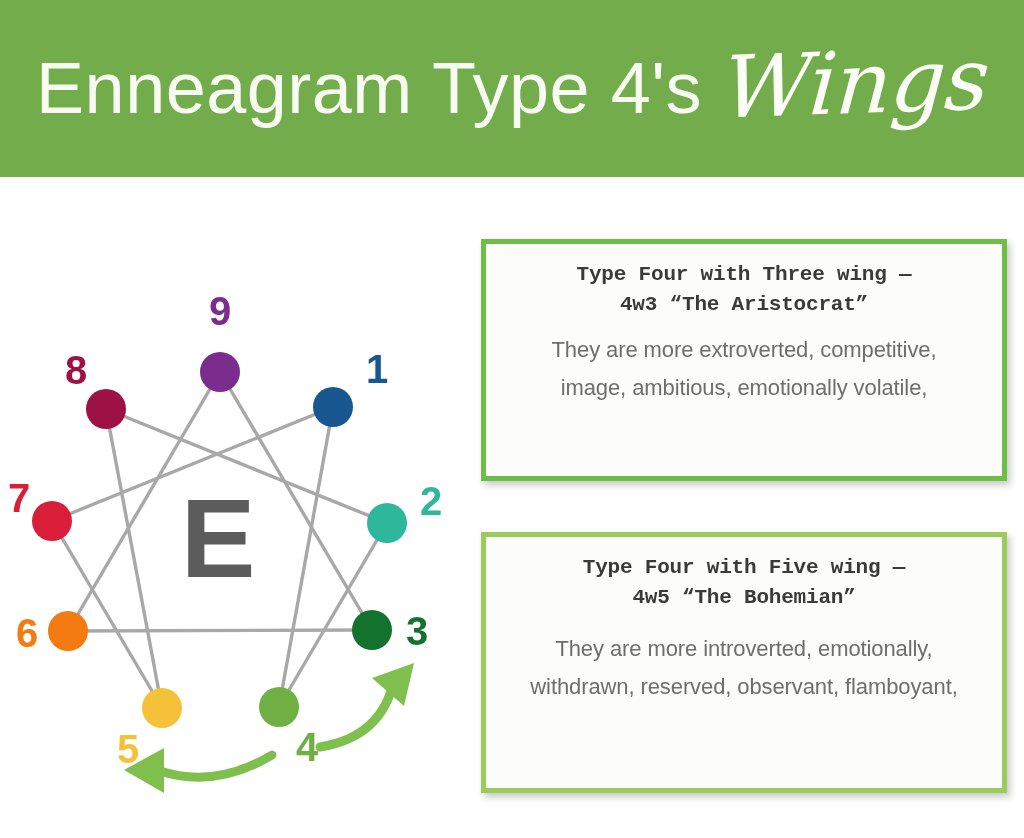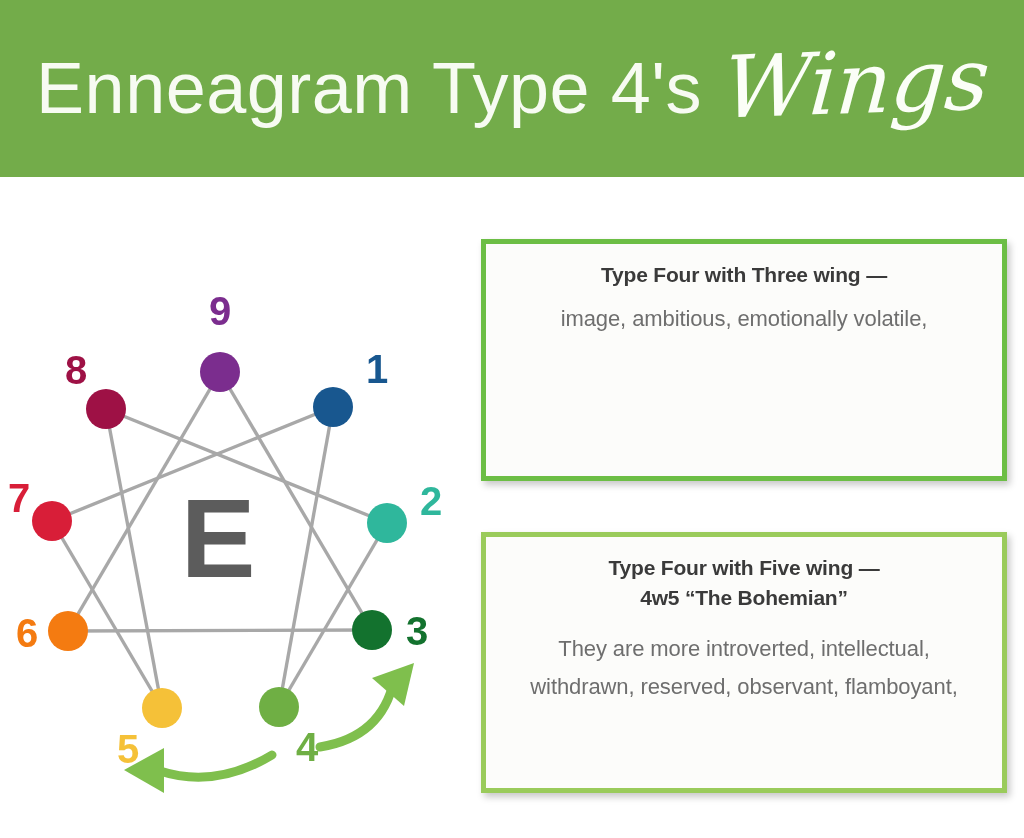--- a/index.html
+++ b/index.html
@@ -83,21 +83,21 @@
     border-width:5px;
     border-color:#6CBE45;
   }
   #wing-box-5 {
     left:481px; top:532px;
     width:526px; height:261px;
     border-width:5px;
     border-color:#9ACB5B;
   }
   .wing-title {
-    font-family:Liberation Sans, sans-serif;
+    font-family:Liberation Mono, monospace;
     font-weight:bold;
     font-size:21px;
     color:#3A3A3A;
     line-height:1.45;
     letter-spacing:-0.2px;
   }
   .wing-title .line2 { display:block; }
   .wing-body {
     font-family:"Liberation Sans", sans-serif;
     font-size:22px;
@@ -166,30 +166,32 @@
           <text x="76" y="199" text-anchor="middle" fill="#9E1145" class="node-label">8</text>
         </g>
 
       <text class="center-letter" id="center-letter-text" x="218" y="392" text-anchor="middle">E</text>
     </svg>
   </div>
 
   <div class="wing-box" id="wing-box-3">
     <div class="wing-title">
       <span>Type Four with Three wing —</span>
+      <span class="line2">4w3  “The Aristocrat”</span>
     </div>
     <div class="wing-body">
+      <span>They are more extroverted, competitive,</span>
       <span>image, ambitious, emotionally volatile,</span>
     </div>
   </div>
 
   <div class="wing-box" id="wing-box-5">
     <div class="wing-title">
       <span>Type Four with Five wing —</span>
       <span class="line2">4w5 “The Bohemian”</span>
     </div>
     <div class="wing-body">
-      <span>They are more introverted, intellectual,</span>
+      <span>They are more introverted, emotionally,</span>
       <span>withdrawn, reserved, observant, flamboyant,</span>
     </div>
   </div>
 
 </div>
 
 </body></html>

